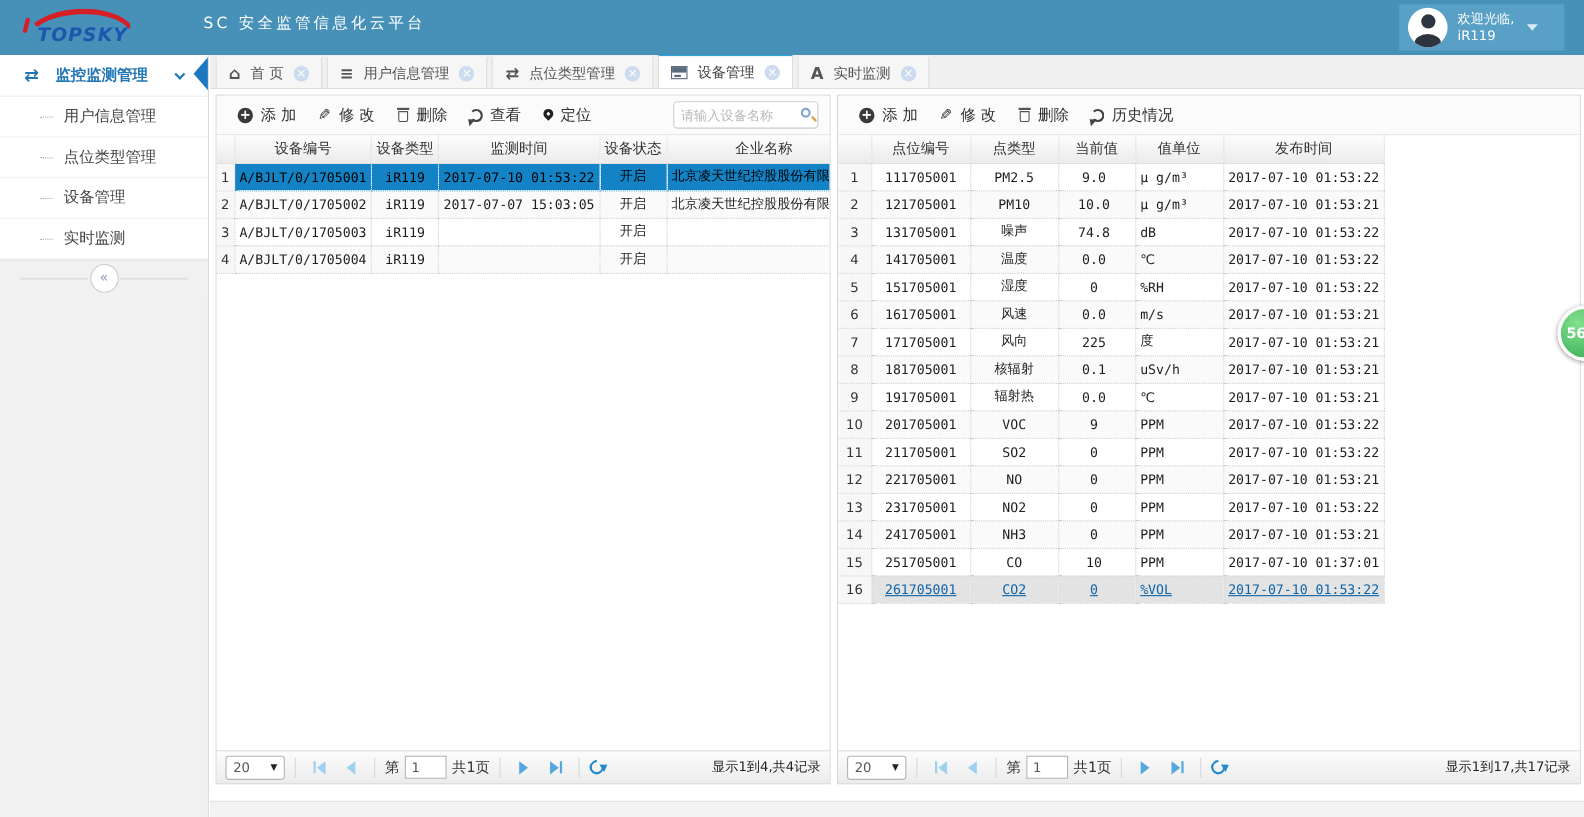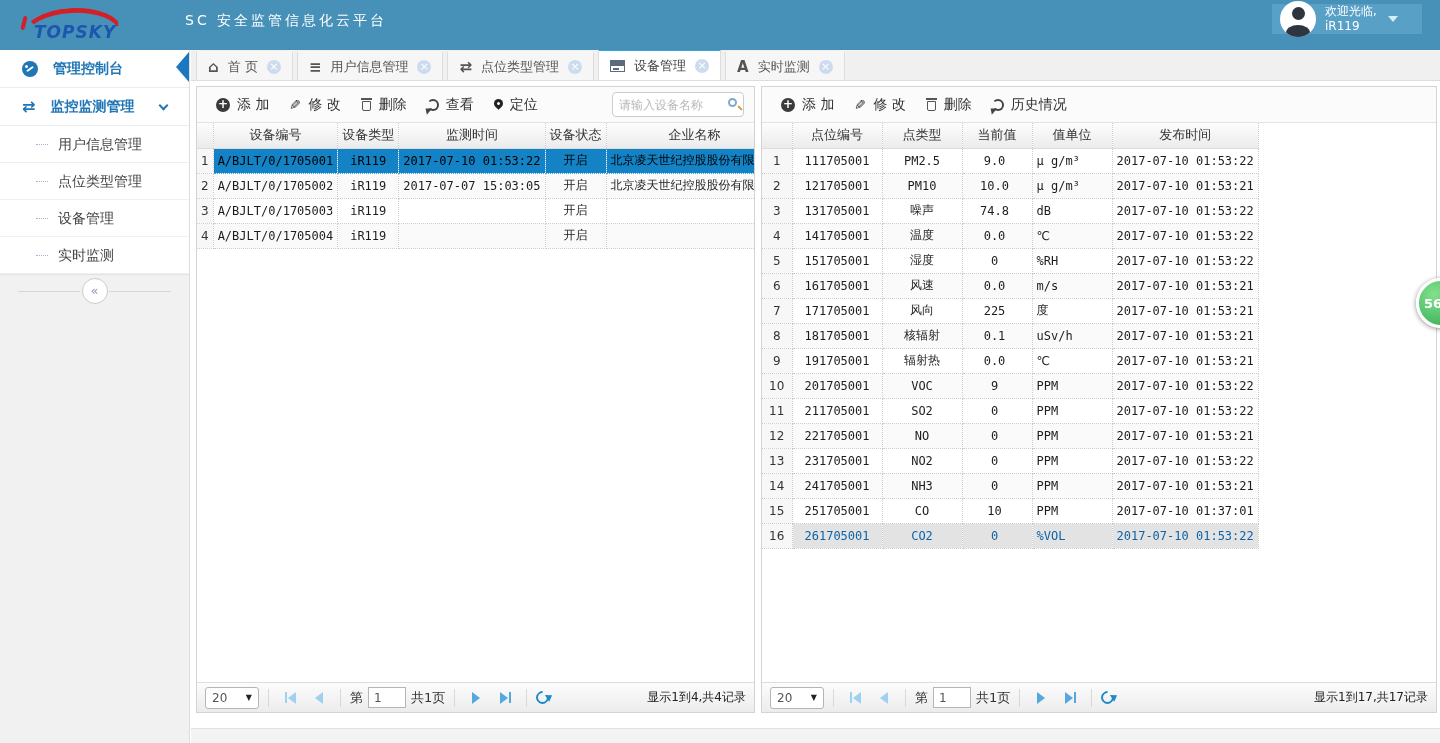--- a/index.html
+++ b/index.html
@@ -15,21 +15,21 @@
   .logo { position:absolute; left:16px; top:4px; width:130px; height:42px; }
   .swoosh { position:absolute; left:6px; top:4px; width:100px; height:26px;
     border:4px solid transparent; border-top:5px solid #d51f26;
     border-radius:50% 50% 0 0 / 100% 100% 0 0; transform:rotate(-3deg); }
   .swoosh-tip { position:absolute; left:6px; top:12px; width:4px; height:14px;
     background:#d51f26; border-radius:2px; transform:rotate(14deg); }
   .logo-text { position:absolute; left:18px; top:18px; font-size:17px; font-weight:bold;
     font-style:italic; letter-spacing:1px; color:#1b57ae; }
   .app-title { position:absolute; left:185px; top:12px; color:#fff; font-size:14px;
     letter-spacing:3px; }
-  .userbox { position:absolute; right:18px; top:4px; width:150px; height:30px;
+  .userbox { position:absolute; right:18px; top:4px; width:150px; height:42px;
     background:var(--userbox-bg,#58a0c6); display:flex; align-items:center; padding:0 8px; gap:9px; cursor:pointer; }
   .avatar { width:36px; height:36px; border-radius:50%; background:#fff; position:relative; overflow:hidden; flex:0 0 auto; }
   .avatar::before { content:""; position:absolute; left:50%; top:6px; width:13px; height:13px;
     margin-left:-6.5px; border-radius:50%; background:#2e3440; }
   .avatar::after { content:""; position:absolute; left:50%; bottom:-4px; width:24px; height:16px;
     margin-left:-12px; border-radius:50% 50% 0 0; background:#2e3440; }
   .user-lines { color:#fff; font-size:12px; line-height:15px; }
   .caret-down { width:0; height:0; border-left:5px solid transparent; border-right:5px solid transparent;
     border-top:6px solid #d8edf8; margin-left:2px; }
 
@@ -115,21 +115,21 @@
   th { height:25px; background:linear-gradient(#fdfdfd,#ebebeb); border-right:1px dotted #ccc;
     border-bottom:1px solid #ddd; font-weight:normal; font-size:13px; color:#333; padding:0 4px;
     white-space:nowrap; overflow:hidden; cursor:pointer; }
   td { height:25px; border-right:1px dotted #ccc; border-bottom:1px dotted #ccc; padding:0 4px;
     font-size:12px; color:#1d1d1d; white-space:nowrap; overflow:hidden;
     font-family:"DejaVu Sans Mono","DejaVu Sans",sans-serif; }
   td.rownum { background:#f7f7f7; text-align:center; color:#333; border-bottom:1px dotted #ccc;
     font-family:"DejaVu Sans","Liberation Sans",sans-serif; }
   tr.even td:not(.rownum) { background:#fafafa; }
   tr.selected td:not(.rownum) { background:var(--selected-row-bg,#1383c6); color:#000000; border-right-color:#49a3da; border-bottom-color:#49a3da; }
-  tr.hover td:not(.rownum) { background:#e3e3e3; color:var(--hover-row-text,#0d63a8); }
+  tr.hover td:not(.rownum) { background:#e3e3e3; color:var(--hover-row-text,#0d63a8);text-decoration:underline; }
 
   .tbl-dev td:nth-child(n+2) { text-align:center; }
   .tbl-dev td:nth-child(6) { text-align:left; }
   .tbl-pt td:nth-child(2), .tbl-pt td:nth-child(3), .tbl-pt td:nth-child(6) { text-align:center; }
   .tbl-pt td:nth-child(4) { text-align:center; padding-right:9px; }
   .tbl-pt td:nth-child(5) { text-align:left; }
 
   
   .pager { height:30px; flex:0 0 auto; border-top:1px solid #ddd; background:linear-gradient(#fcfcfc,#ececec);
     display:flex; align-items:center; padding:0 8px; gap:5px; }
@@ -172,24 +172,20 @@
     <div class="user-lines">
       <div>欢迎光临,</div>
       <div>iR119</div>
     </div>
     <div class="caret-down"></div>
   </div>
 </div>
 
 <div class="sidebar">
   <div class="side-menu">
-    <div class="side-item">
-      <span class="icon-dash"></span>
-      <span>管理控制台</span>
-    </div>
     <div class="side-item">
       <span class="icon-loop-blue">⇄</span>
       <span>监控监测管理</span>
       <span class="chevron-down"></span>
     </div>
     <div class="side-sub">
       <div class="side-sub-item">用户信息管理</div>
       <div class="side-sub-item">点位类型管理</div>
       <div class="side-sub-item">设备管理</div>
       <div class="side-sub-item">实时监测</div>

